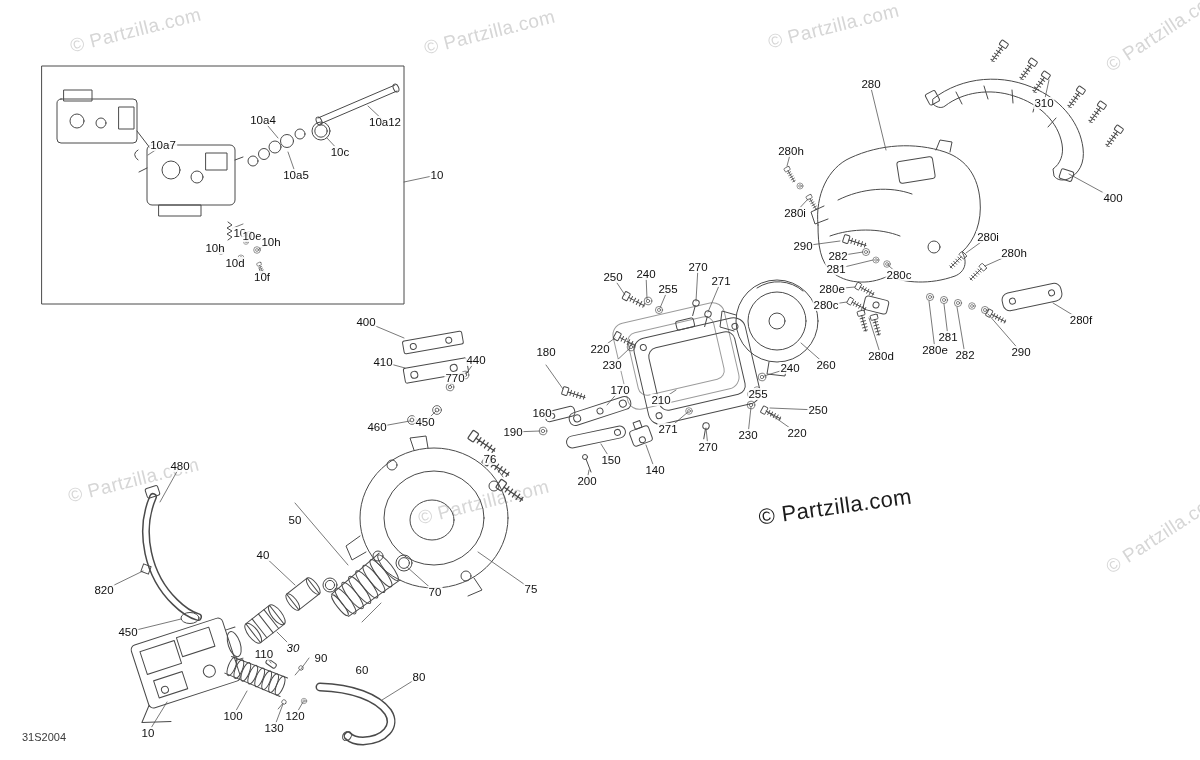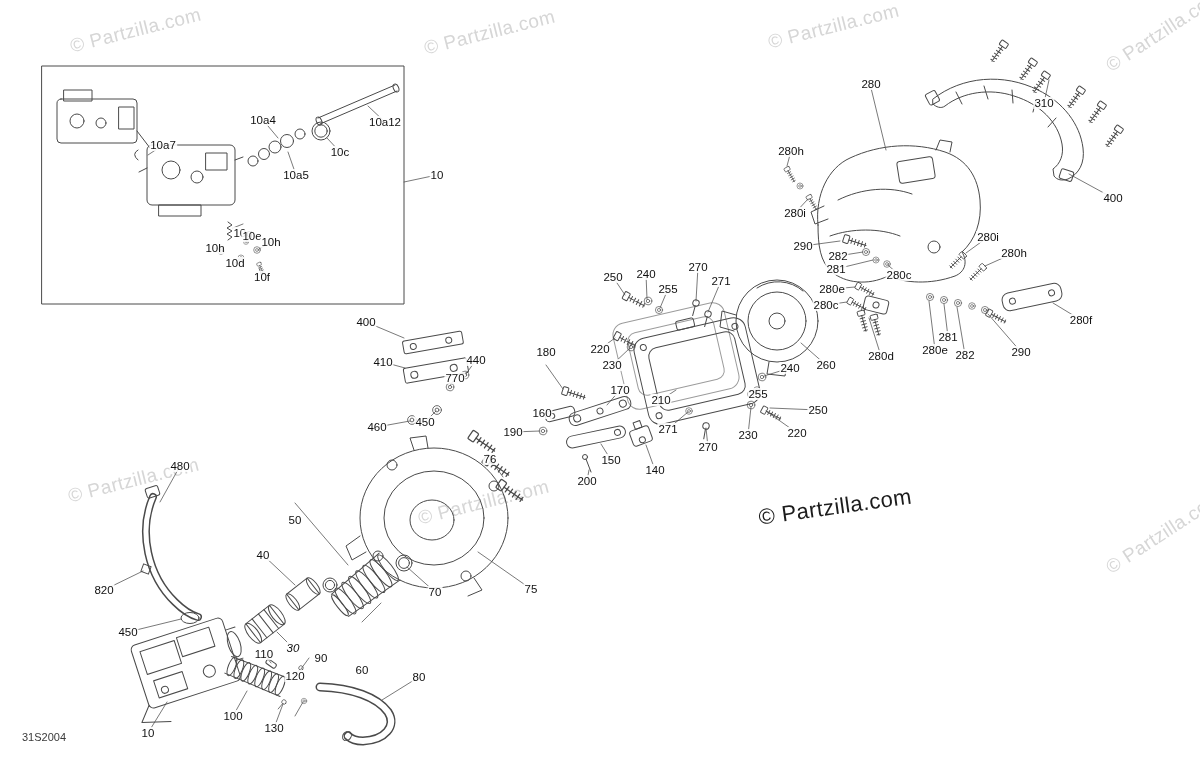--- a/index.html
+++ b/index.html
@@ -427,21 +427,21 @@
       <div class="part-label" style="left: 180px; top: 466px;">480</div>
       <div class="part-label" style="left: 104px; top: 590px;">820</div>
       <div class="part-label" style="left: 128px; top: 632px;">450</div>
       <div class="part-label" style="left: 295px; top: 503px; margin-top: 17px;">50</div>
       <div class="part-label" style="left: 263px; top: 555px;">40</div>
       <div class="part-label" style="left: 293px; top: 648px; font-style: italic;">30</div>
       <div class="part-label" style="left: 309px; top: 658px; margin-left: 12px;">90</div>
       <div class="part-label" style="left: 264px; top: 654px;">110</div>
       <div class="part-label" style="left: 233px; top: 716px;">100</div>
       <div class="part-label" style="left: 274px; top: 728px;">130</div>
-      <div class="part-label" style="left: 295px; top: 676px; text-align: center;">120</div>
+      <div class="part-label" style="left: 295px; top: 716px; text-align: center;">120</div>
       <div class="part-label" style="left: 419px; top: 677px;">80</div>
       <div class="part-label" style="left: 148px; top: 733px;">10</div>
       <div class="part-label" style="left: 362px; top: 622px; margin-top: 48px;">60</div>
       <div class="part-label" style="left: 435px; top: 592px;">70</div>
       <div class="part-label" style="left: 531px; top: 589px;">75</div>
       <div class="part-label" style="left: 490px; top: 459px;">76</div>
       <div class="part-label" style="left: 546px; top: 344px; margin-top: 8px;">180</div>
       <div class="part-label" style="left: 542px; top: 413px;">160</div>
       <div class="part-label" style="left: 513px; top: 432px;">190</div>
       <div class="part-label" style="left: 620px; top: 390px;">170</div>

